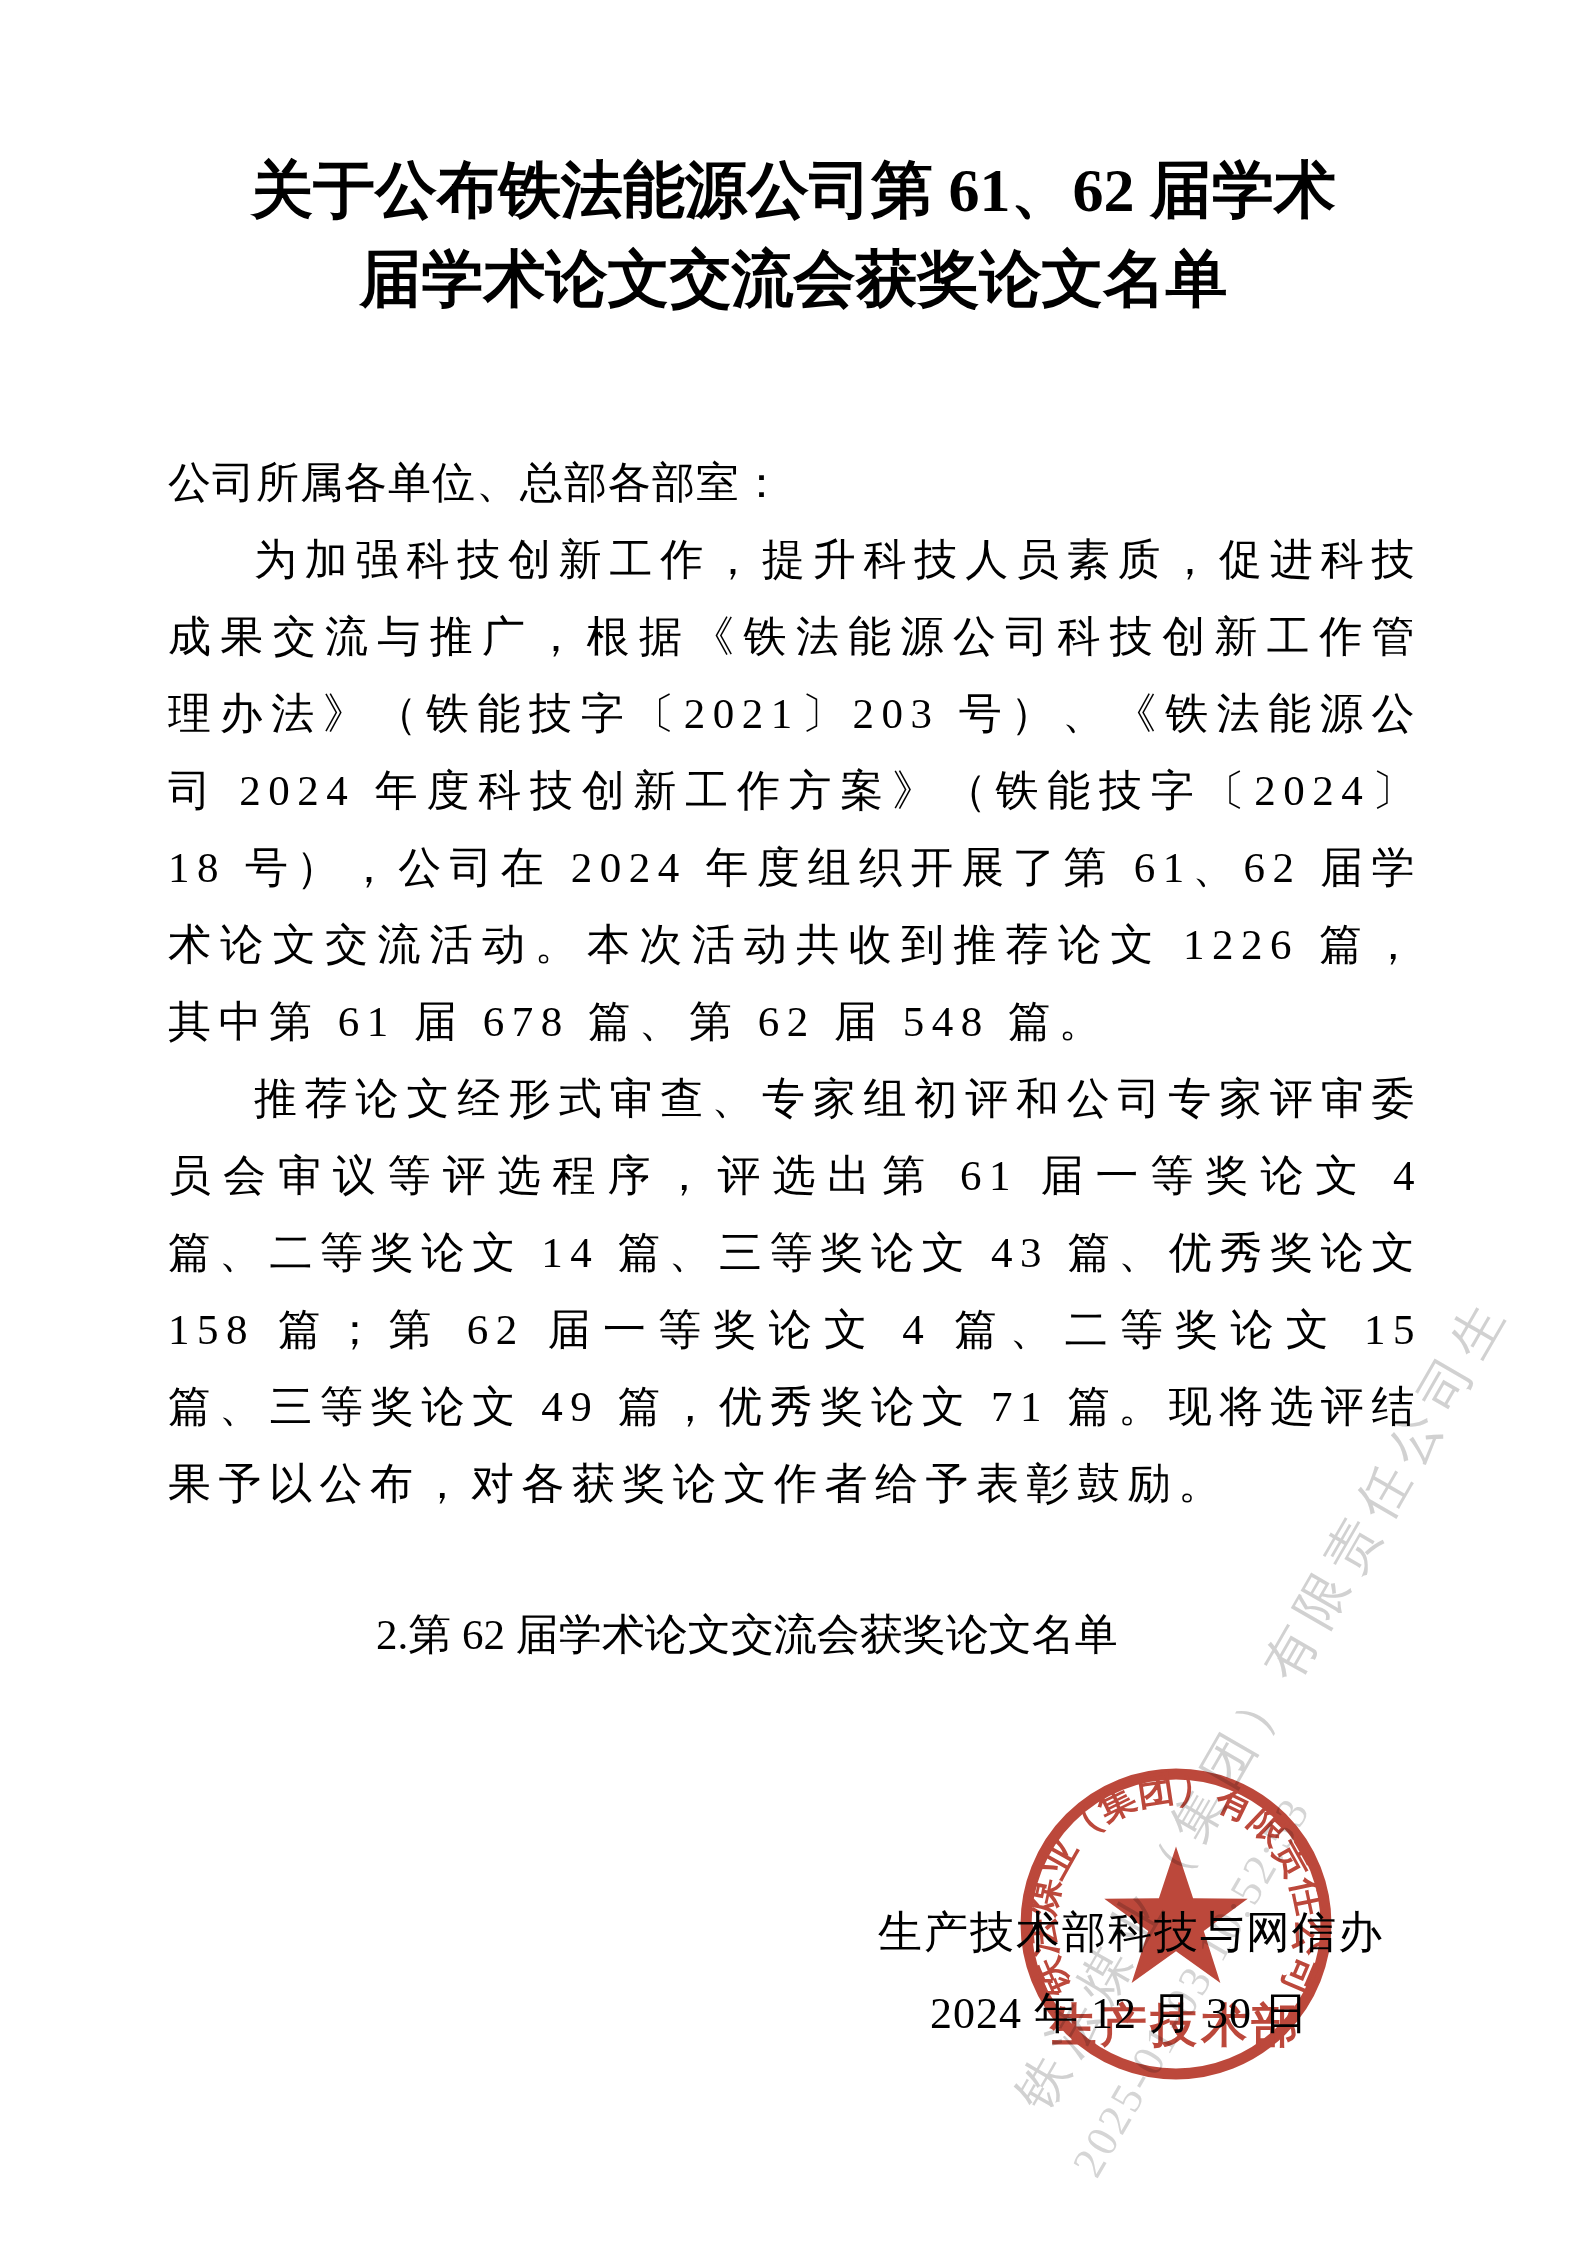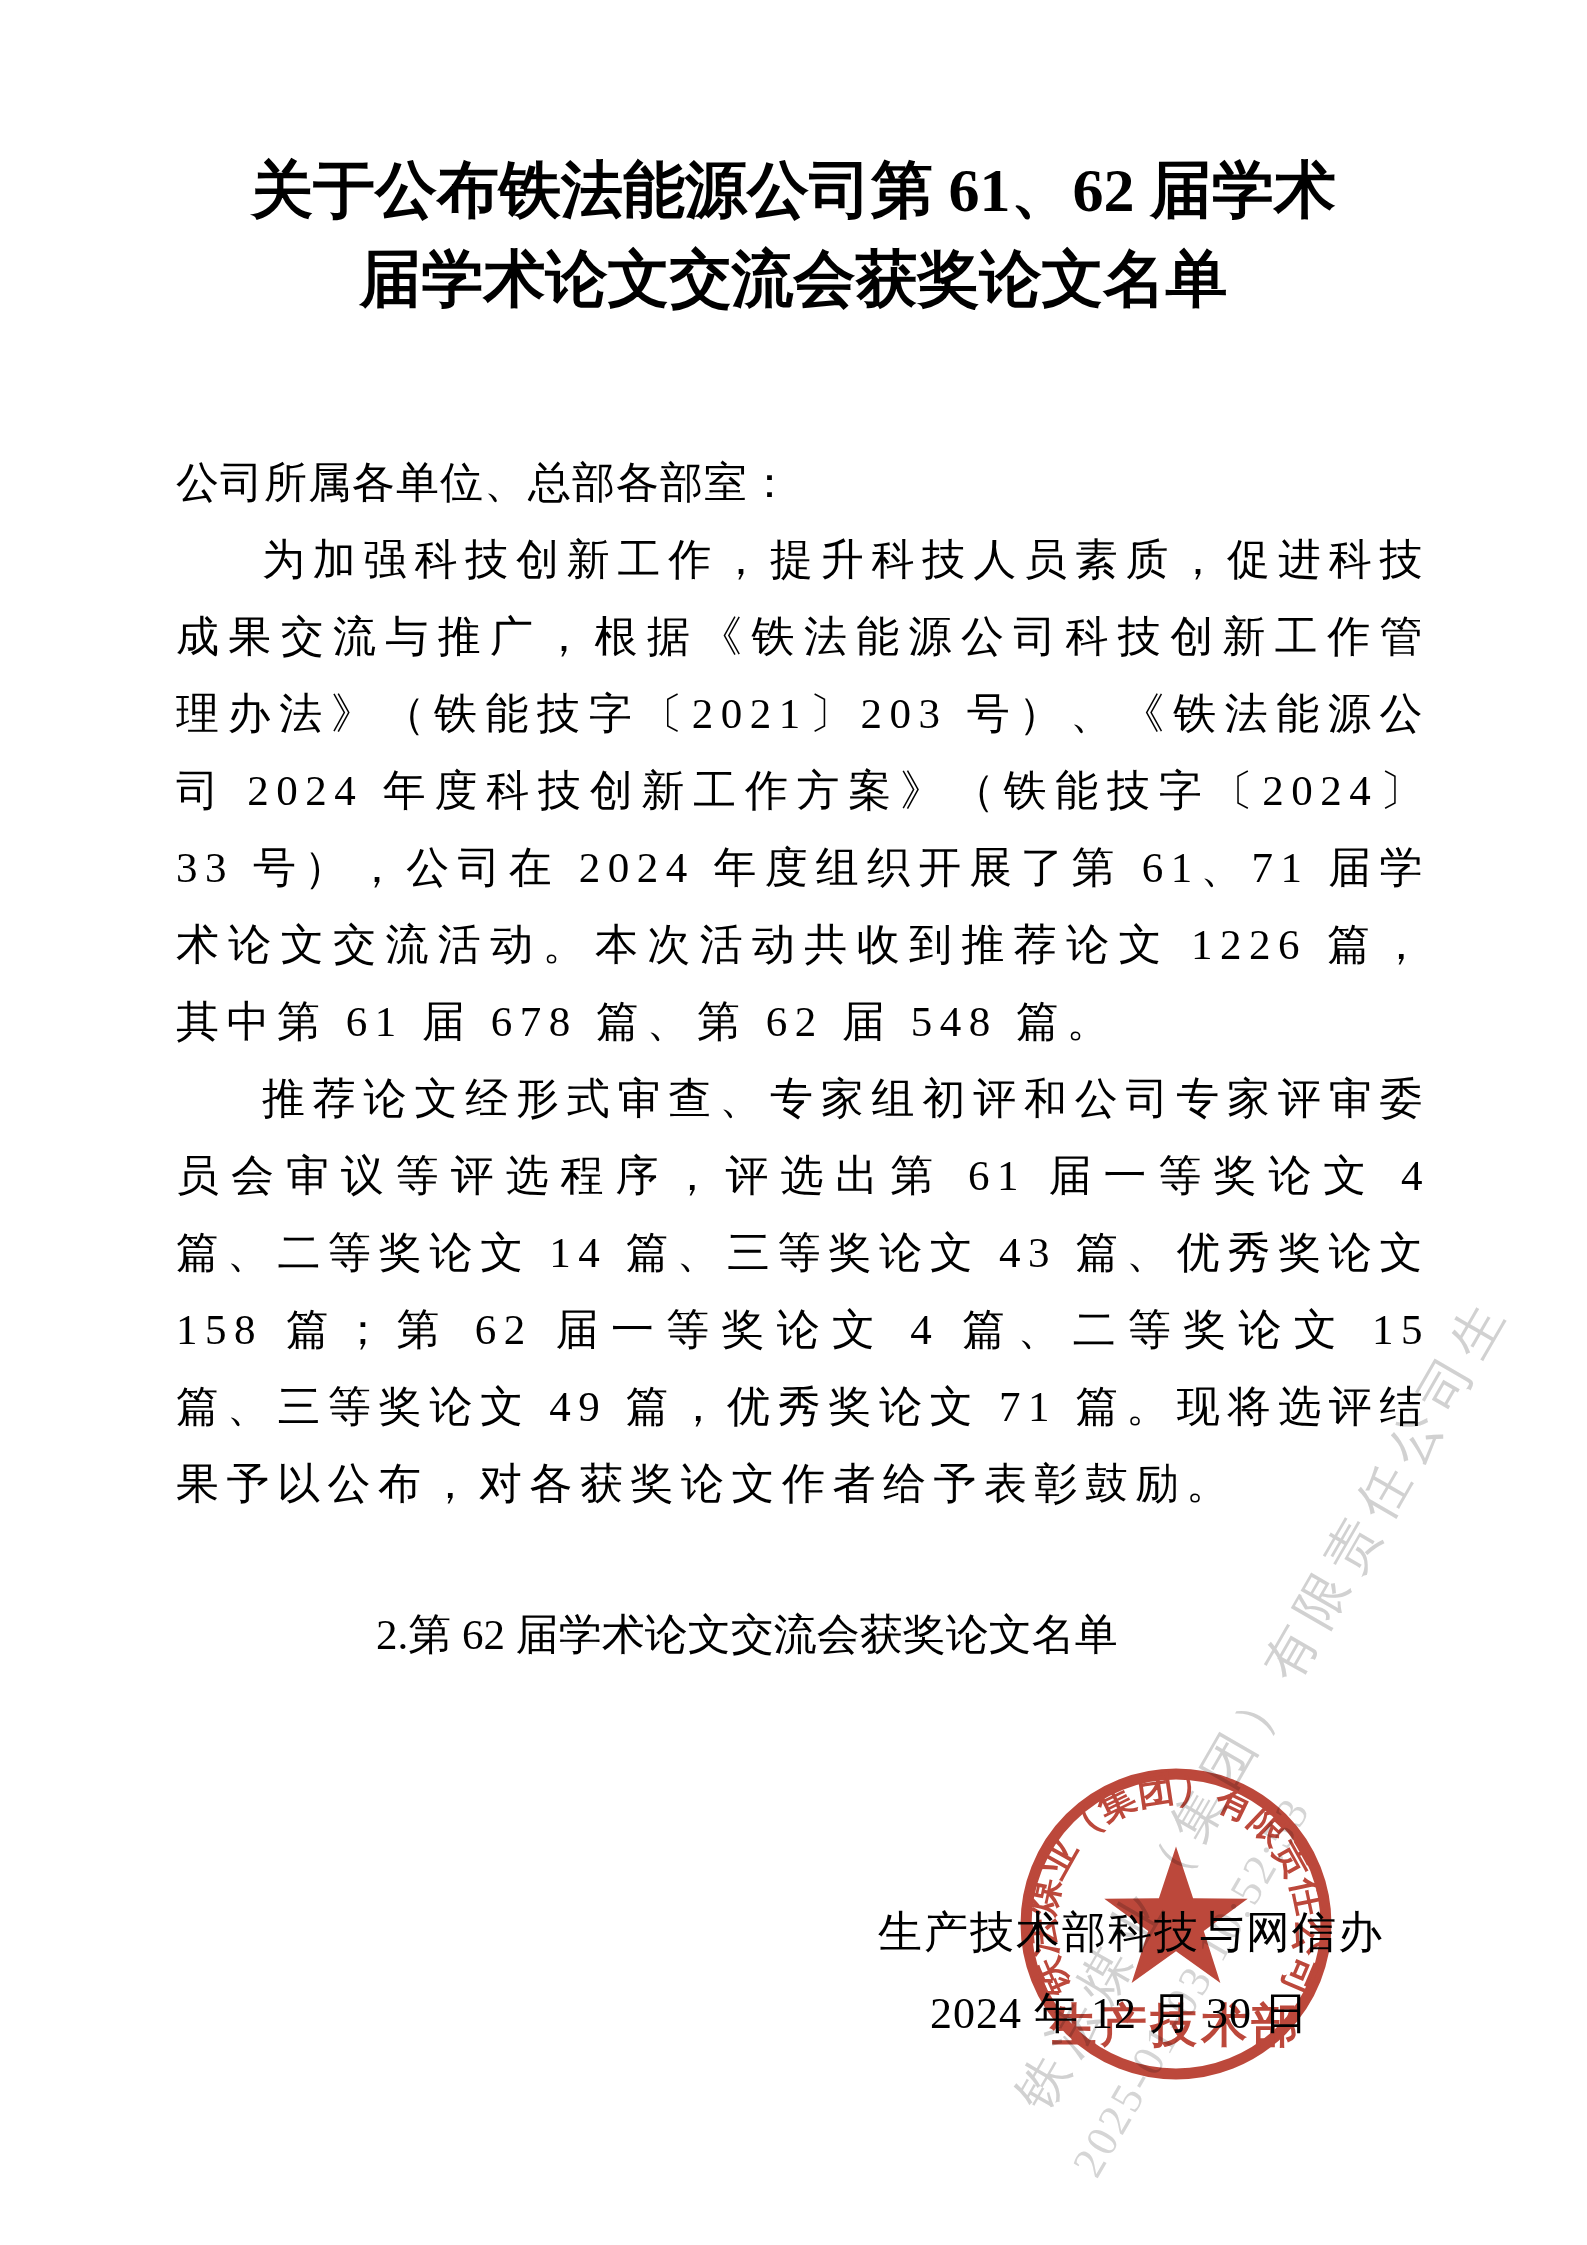--- a/index.html
+++ b/index.html
@@ -14,21 +14,21 @@
   }
   .title{
     position:absolute;top:146px;left:0;right:0;
     text-align:center;
     font-weight:bold;
     font-size:62px;
     line-height:89px;
     z-index:2;
   }
   .content{
-    position:absolute;top:444px;left:176px;width:1254px;
+    position:absolute;top:444px;left:168px;width:1254px;
     font-size:43px;line-height:77px;
     z-index:2;
   }
   .salutation{letter-spacing:1px;}
   .para{
     text-indent:2em;
     text-align:justify;
     text-justify:inter-character;
     letter-spacing:7.5px;
   }
@@ -79,21 +79,21 @@
 
 <div class="page">
 
   <div class="title">
     <div>关于公布铁法能源公司第 61、62 届学术</div>
     <div>届学术论文交流会获奖论文名单</div>
   </div>
 
   <div class="content">
     <div class="salutation">公司所属各单位、总部各部室：</div>
-    <div class="para">为加强科技创新工作，提升科技人员素质，促进科技成果交流与推广，根据《铁法能源公司科技创新工作管理办法》（铁能技字〔2021〕203 号）、《铁法能源公司 2024 年度科技创新工作方案》（铁能技字〔2024〕33 号），公司在 2024 年度组织开展了第 61、71 届学术论文交流活动。本次活动共收到推荐论文 1226 篇，其中第 61 届 678 篇、第 62 届 548 篇。</div>
+    <div class="para">为加强科技创新工作，提升科技人员素质，促进科技成果交流与推广，根据《铁法能源公司科技创新工作管理办法》（铁能技字〔2021〕203 号）、《铁法能源公司 2024 年度科技创新工作方案》（铁能技字〔2024〕18 号），公司在 2024 年度组织开展了第 61、62 届学术论文交流活动。本次活动共收到推荐论文 1226 篇，其中第 61 届 678 篇、第 62 届 548 篇。</div>
     <div class="para">推荐论文经形式审查、专家组初评和公司专家评审委员会审议等评选程序，评选出第 61 届一等奖论文 4 篇、二等奖论文 14 篇、三等奖论文 43 篇、优秀奖论文 158 篇；第 62 届一等奖论文 4 篇、二等奖论文 15 篇、三等奖论文 49 篇，优秀奖论文 71 篇。现将选评结果予以公布，对各获奖论文作者给予表彰鼓励。</div>
   </div>
 
   <div class="attachments">
     <div class="att-line-2">2.第 62 届学术论文交流会获奖论文名单</div>
   </div>
 
   <div class="signature">生产技术部科技与网信办</div>
   <div class="docdate">2024 年 12 月 30 日</div>
 

